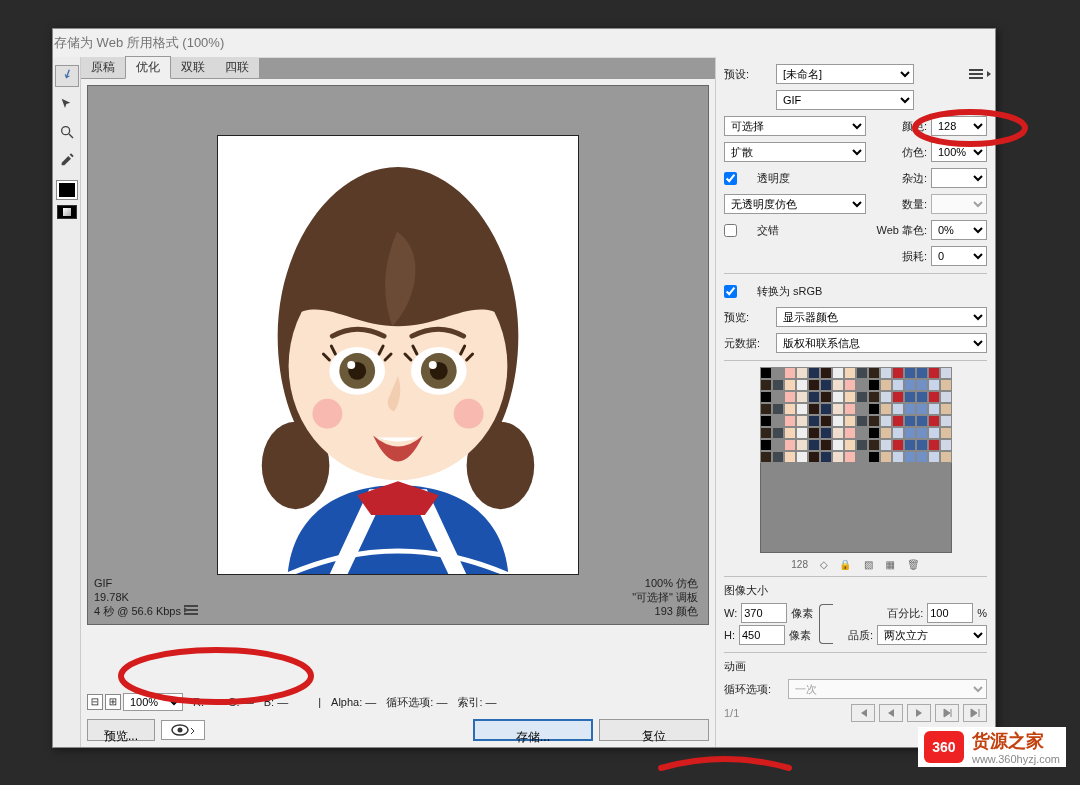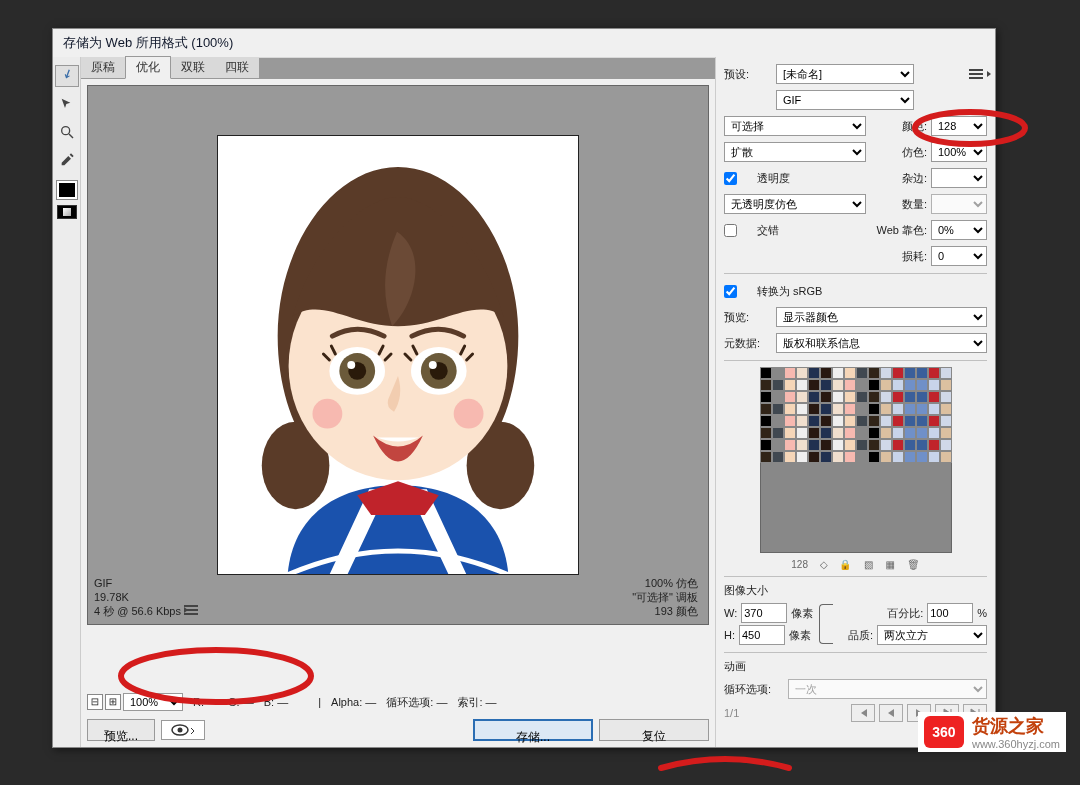--- a/index.html
+++ b/index.html
@@ -1,18 +1,18 @@
 <!DOCTYPE html>
 <html><head>
 <meta charset="utf-8">
 <style>
 *{box-sizing:border-box;margin:0;padding:0;font-family:"Microsoft YaHei",SimSun,Arial,sans-serif;}
 body{background:#2a2a2a;width:1080px;height:785px;position:relative;overflow:hidden;}
 .dialog{position:absolute;left:52px;top:28px;width:944px;height:720px;background:#f0f0f0;border:1px solid #888;box-shadow:2px 2px 8px rgba(0,0,0,.5);}
-.titlebar{height:28px;line-height:28px;padding-left:10px;font-size:13px;color:#0f172a;}
+.titlebar{height:28px;line-height:28px;padding-left:1px;font-size:13px;color:#737373;}
 .body{display:flex;height:calc(100% - 28px);}
 .left-tools{width:28px;background:#ececec;border-right:1px solid #ccc;display:flex;flex-direction:column;align-items:center;padding-top:8px;gap:6px;}
 .left-tools .tool{width:24px;height:22px;display:flex;align-items:center;justify-content:center;border:1px solid transparent;cursor:pointer;}
 .left-tools .tool.active{background:#e0e0e0;border:1px solid #999;}
 .left-tools .tool svg{width:16px;height:16px;}
 .swatch{width:20px;height:18px;background:#000;border:2px solid #fff;outline:1px solid #888;margin-top:4px;}
 .toggle{width:20px;height:14px;background:#000;border:1px solid #333;display:flex;align-items:center;justify-content:center;}
 .toggle .slider{width:8px;height:8px;background:linear-gradient(135deg,#fff,#aaa);}
 .center{flex:1;display:flex;flex-direction:column;}
 .tabs{height:22px;background:#d9d9d9;display:flex;align-items:flex-end;border-bottom:1px solid #999;}
@@ -55,21 +55,21 @@
 .ct-grid{display:grid;grid-template-columns:repeat(16,12px);grid-auto-rows:12px;}
 .ct-grid div{border:1px solid #888;}
 .ct-fill{height:90px;background:#888;border:1px solid #666;border-top:none;}
 .ct-tools{display:flex;align-items:center;gap:12px;margin-top:6px;font-size:10px;justify-content:center;color:#666;}
 .link-br{width:14px;height:40px;border-left:1px solid #666;border-top:1px solid #666;border-bottom:1px solid #666;border-radius:4px 0 0 4px;}
 .anim-ctrls{display:flex;align-items:center;gap:4px;justify-content:flex-end;margin-top:4px;}
 .anim-btn{width:24px;height:18px;border:1px solid #aaa;background:#eee;display:flex;align-items:center;justify-content:center;cursor:pointer;}
 .anim-btn svg{width:10px;height:10px;}
 .annot{position:absolute;pointer-events:none;}
 .annot svg{overflow:visible;}
-.watermark{position:absolute;right:14px;bottom:33px;display:flex;align-items:center;gap:8px;background:#fff;padding:2px 6px;}
+.watermark{position:absolute;right:14px;bottom:18px;display:flex;align-items:center;gap:8px;background:#fff;padding:2px 6px;}
 .wm-badge{width:40px;height:32px;background:#e22;border-radius:6px;color:#fff;font-weight:bold;font-size:14px;display:flex;align-items:center;justify-content:center;}
 .wm-text{font-size:18px;font-weight:bold;color:#c2410c;}
 .wm-url{font-size:11px;color:#888;}
 </style>
 </head>
 <body>
 
 <div class="dialog">
   <div class="titlebar">存储为 Web 所用格式 (100%)</div>
   <div class="body">

